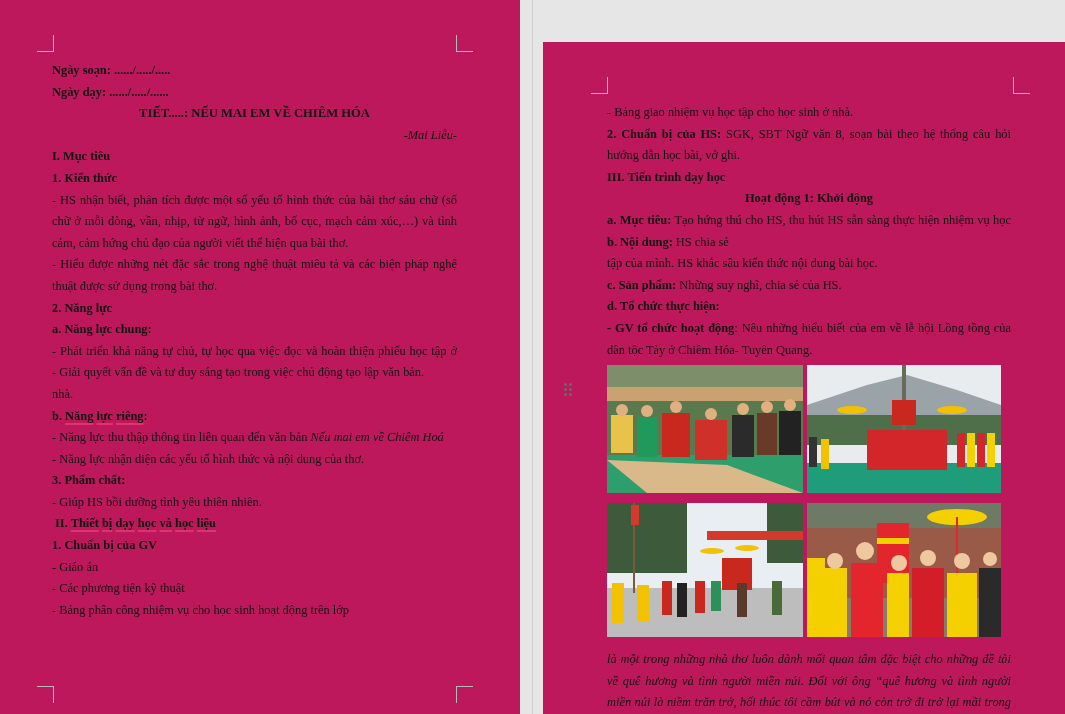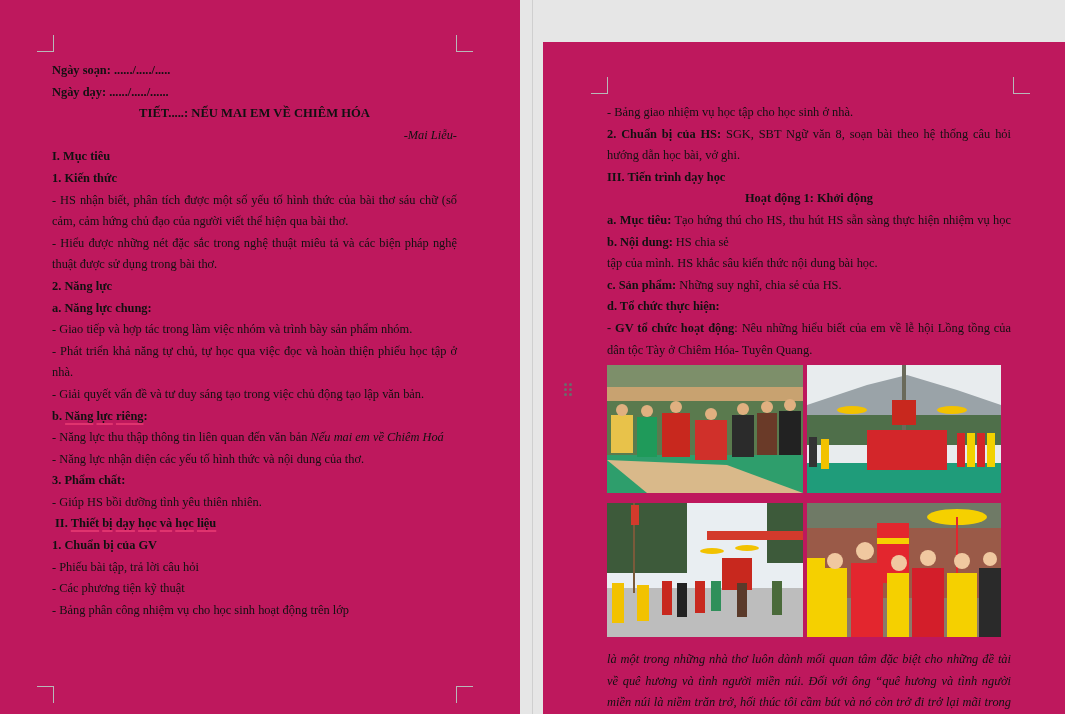--- a/index.html
+++ b/index.html
@@ -23,21 +23,21 @@
     .content { position:absolute; font-size:12.4px; line-height:21.6px; }
     #page-left .content { left:52px; top:60px; width:405px; }
     #page-right .content { left:64px; top:60px; width:404px; }
     .line { white-space:nowrap; }
     .just { text-align:justify; text-align-last:justify; white-space:normal; }
     .b { font-weight:bold; }
     .i { font-style:italic; }
     .center { text-align:center; }
     .right { text-align:right; }
     .title { font-weight:bold; text-align:center; font-size:12.6px; }
-    .spell { text-decoration:underline; text-decoration-color:#e0336e; text-decoration-style:solid; text-decoration-thickness:2px; text-underline-offset:3px;font-family:Liberation Serif, serif; }
+    .spell { text-decoration:underline; text-decoration-color:#e0336e; text-decoration-style:solid; text-decoration-thickness:2px; text-underline-offset:3px; }
     .handle { position:absolute; left:564px; top:383px; width:8px; height:14px; }
     .handle i { position:absolute; width:3px; height:3px; background:#6b6b6b; border-radius:50%; }
     .photos { position:relative; width:404px; height:278px; margin-top:4px; margin-bottom:6px; }
     .photo { position:absolute; overflow:hidden; }
     .p1 { left:0; top:0; width:196px; height:128px; }
     .p2 { left:200px; top:0; width:194px; height:128px; }
     .p3 { left:0; top:138px; width:196px; height:134px; }
     .p4 { left:200px; top:138px; width:194px; height:134px; }
   </style>
 </head>
@@ -51,47 +51,47 @@
 
   <div class="content">
     <div class="line b">Ngày soạn: ....../...../.....</div>
     <div class="line b">Ngày dạy: ....../...../......</div>
     <div class="line title">TIẾT.....: NẾU MAI EM VỀ CHIÊM HÓA</div>
     <div class="line right i">-Mai Liễu-</div>
 
     <div class="line b">I. Mục tiêu</div>
     <div class="line b">1. Kiến thức</div>
     <div class="line just">- HS nhận biết, phân tích được một số yếu tố hình thức của bài thơ sáu chữ (số</div>
+    <div class="line just">chữ ở mỗi dòng, vần, nhịp, từ ngữ, hình ảnh, bố cục, mạch cảm xúc,…) và tình</div>
     <div class="line">cảm, cảm hứng chủ đạo của người viết thể hiện qua bài thơ.</div>
     <div class="line just">- Hiểu được những nét đặc sắc trong nghệ thuật miêu tả và các biện pháp nghệ</div>
     <div class="line">thuật được sử dụng trong bài thơ.</div>
 
     <div class="line b">2. Năng lực</div>
     <div class="line b">a. Năng lực chung:</div>
-    <div class="line">- Giao tiếp và hợp tác trong làm việc nhóm và trình bày sản phẩm nhóm.</div>
     <div class="line just">- Phát triển khả năng tự chủ, tự học qua việc đọc và hoàn thiện phiếu học tập ở</div>
+    <div class="line">- Giải quyết vấn đề và tư duy sáng tạo trong việc chủ động tạo lập văn bản.</div>
     <div class="line">nhà.</div>
-    <div class="line">- Giải quyết vấn đề và tư duy sáng tạo trong việc chủ động tạo lập văn bản.</div>
 
     <div class="line b">
       <span>b. </span><span class="spell">Năng</span> <span class="spell">lực</span> <span class="spell">riêng</span><span>:</span>
     </div>
     <div class="line">
       <span>- Năng lực thu thập thông tin liên quan đến văn bản </span><span class="i">Nếu mai em về Chiêm Hoá</span>
     </div>
     <div class="line">- Năng lực nhận diện các yếu tố hình thức và nội dung của thơ.</div>
 
     <div class="line b">3. Phẩm chất:</div>
     <div class="line">- Giúp HS bồi dưỡng tình yêu thiên nhiên.</div>
 
     <div class="line b" style="padding-left:3px;">
       <span>II. </span><span class="spell">Thiết</span> <span class="spell">bị</span> <span class="spell">dạy</span> <span class="spell">học</span> <span class="spell">và</span> <span class="spell">học</span> <span class="spell">liệu</span>
     </div>
     <div class="line b">1. Chuẩn bị của GV</div>
-    <div class="line">- Phiếu bài tập, trả lời câu hỏi</div>
+    <div class="line">- Giáo án</div>
     <div class="line">- Các phương tiện kỹ thuật</div>
     <div class="line">- Bảng phân công nhiệm vụ cho học sinh hoạt động trên lớp</div>
   </div>
 </div>
 
 <div class="gap"></div>
 
 <div class="page" id="page-right">
   <div class="corner c-tl" style="left:48px;top:35px;"></div>
   <div class="corner c-tr" style="left:470px;top:35px;"></div>

